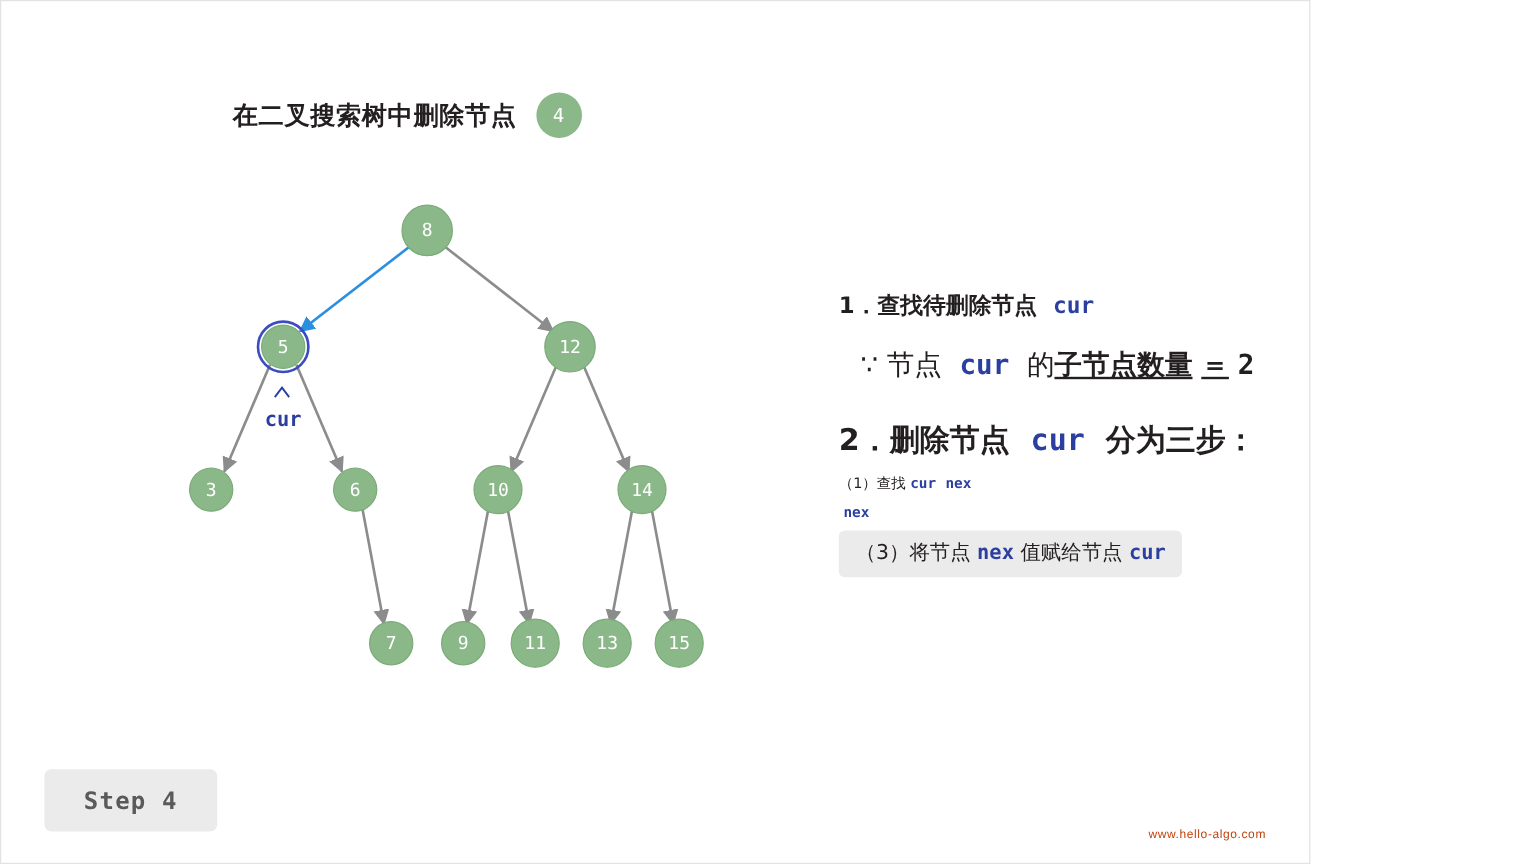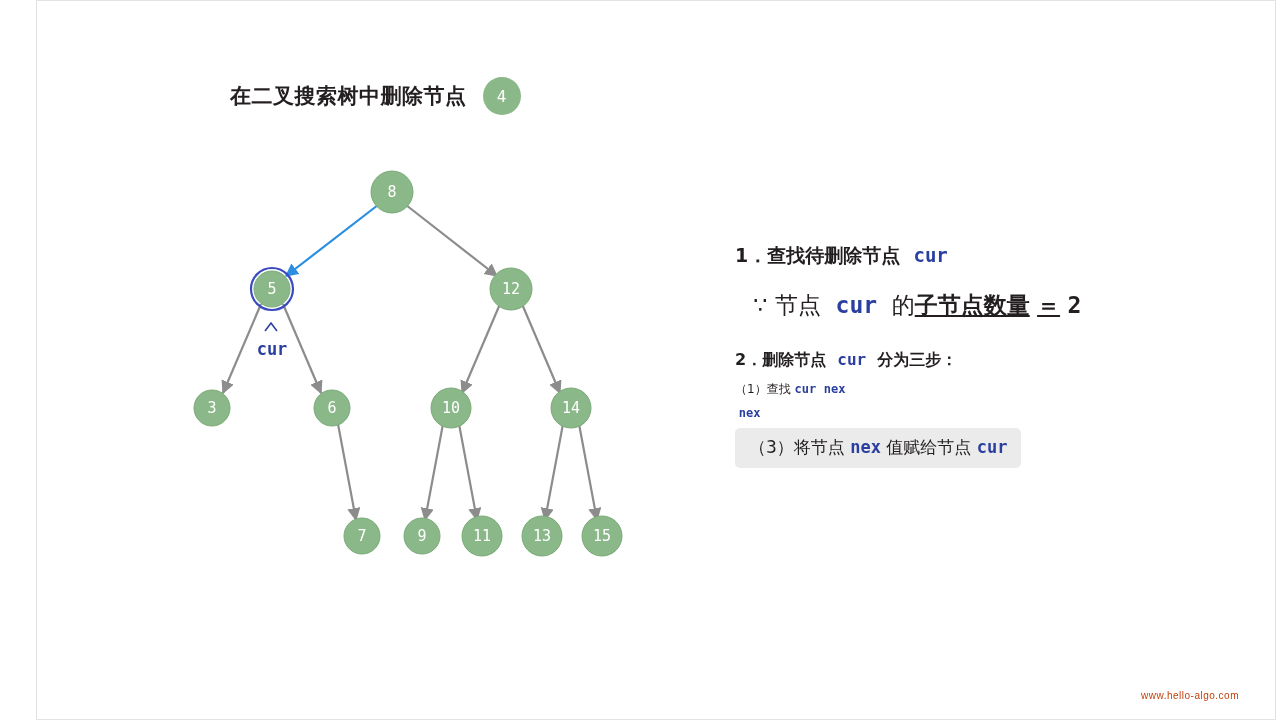--- a/index.html
+++ b/index.html
@@ -10,26 +10,25 @@
   body {
     width: 1280px;
     height: 720px;
     font-family: "DejaVu Sans", "Liberation Sans", sans-serif;
     position: relative;
     overflow: hidden;
   }
   #canvas {
     position: absolute;
     left: 0; top: 0;
-    width: 1240px;
+    width: 1092px;
     height: 720px;
     background: #ffffff;
     border: 1px solid #e2e2e2;
     box-sizing: border-box;
-    margin-left: 36px;
   }
   .title-row {
     position: absolute;
     left: 193px;
     top: 76px;
     display: flex;
     align-items: center;
     gap: 16px;
   }
   .title-text {
@@ -107,21 +106,21 @@
   .line {
     display: flex;
     align-items: baseline;
     flex-wrap: wrap;
     font-size: 18px;
     line-height: 1.5;
     white-space: pre;
   }
   .l1 { font-weight: bold; font-size: 19px; margin-bottom: 18px; }
   .l2 { margin-left: 18px; margin-bottom: 26px; font-size: 23px; }
-  .l3 { font-weight: bold; font-size: 16px; margin-bottom: 8px; }
+  .l3 { font-weight: bold; font-size: 25px; margin-bottom: 8px; }
   .l4, .l5 { font-size: 12px; margin-bottom: 6px; text-align: right; }
   .l6 { font-size: 17px; text-align: right; }
   .mono {
     font-family: "DejaVu Sans Mono", "Liberation Mono", monospace;
     font-weight: bold;
   }
   .code-blue {
     font-family: "DejaVu Sans Mono", "Liberation Mono", monospace;
     font-weight: bold;
     color: #2b3fa0;
@@ -276,15 +275,16 @@
     <div class="line l5">
       <span> </span><span class="code-blue">nex</span>
     </div>
 
     <div class="line l6">
       <span class="hl-box"><span>（3）将节点</span><span> </span><span class="code-blue">nex</span><span> </span><span>值赋给节点</span><span> </span><span class="code-blue">cur</span></span>
     </div>
 
   </div>
 
+  <div class="step-box">Step 4</div>
   <div class="watermark">www.hello-algo.com</div>
 
 </div>
 
 </body></html>

